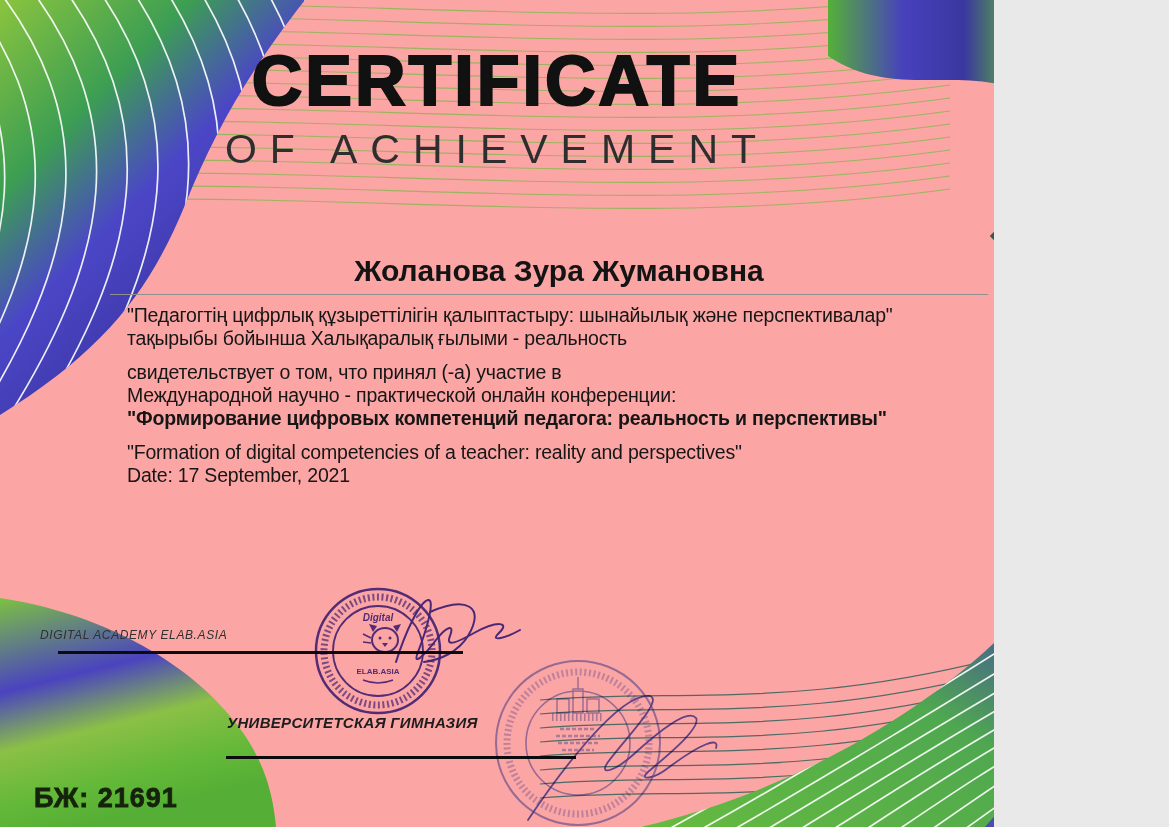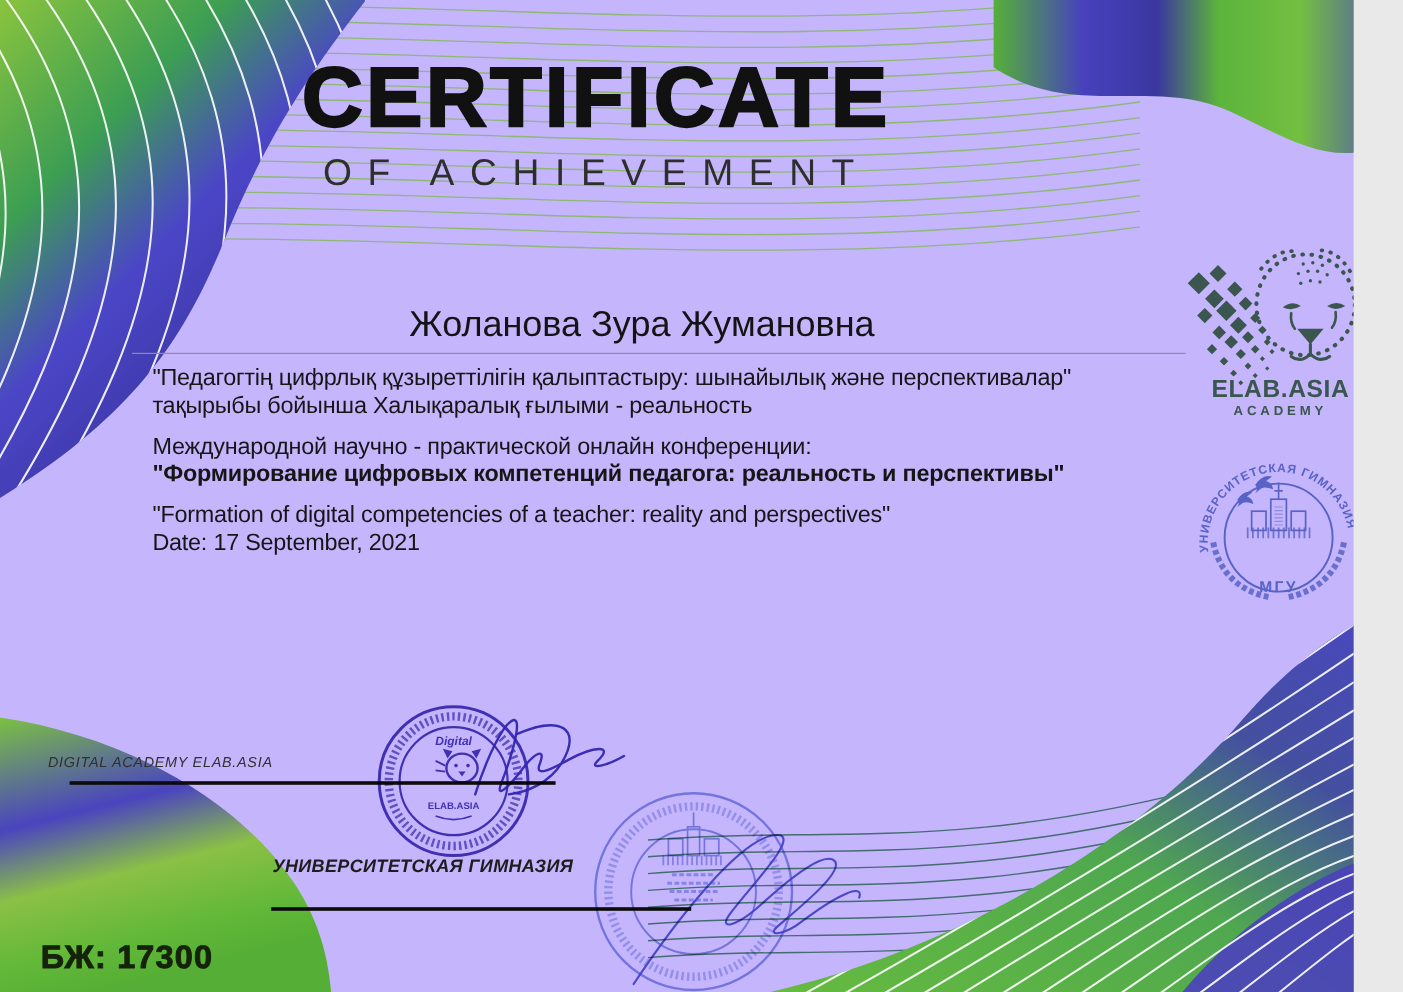--- a/index.html
+++ b/index.html
@@ -1,33 +1,33 @@
 <!DOCTYPE html>
 <html><head>
 <meta charset="utf-8">
 <style>
   html,body{margin:0;padding:0;background:#e9e9e9;}
-  .page{position:relative;width:1128px;height:827px;background:#c4b5fd;overflow:hidden;
+  .page{position:relative;width:994px;height:827px;background:#fca5a5;overflow:hidden;
         font-family:"Liberation Sans",sans-serif;}
   .decor{position:absolute;inset:0;z-index:0;}
   .content{position:absolute;inset:0;z-index:1;}
   .ink{position:absolute;inset:0;z-index:2;mix-blend-mode:multiply;pointer-events:none;}
 
   
   #hdr-lines path{fill:none;stroke:#7db84a;stroke-width:1.1;opacity:.75;}
   #tl-white path,#br-white path{fill:none;stroke:#ffffff;stroke-width:1.7;opacity:.9;}
   #br-teal path{fill:none;stroke:#2f5f58;stroke-width:1.2;opacity:.85;}
 
   .header{position:absolute;left:147px;top:46px;width:700px;text-align:center;}
   .title{font-size:70px;font-weight:700;letter-spacing:3px;color:#111;
          -webkit-text-stroke:2.2px #111;line-height:1;}
-  .subtitle{margin-top:10px;font-size:31px;font-weight:400;letter-spacing:13px;color:#2e2e2e;}
-
-  .name{position:absolute;left:96px;top:254px;width:878px;text-align:center;
-        font-size:30px;font-weight:400;color:#141414;}
+  .subtitle{margin-top:10px;font-size:41px;font-weight:400;letter-spacing:13px;color:#2e2e2e;}
+
+  .name{position:absolute;left:120px;top:254px;width:878px;text-align:center;
+        font-size:30px;font-weight:700;color:#141414;}
   .name-line{position:absolute;left:110px;top:294px;width:878px;border-top:1.5px solid #8f8f8f;}
 
   .bodytext{position:absolute;left:127px;top:304px;color:#161616;}
   .bodytext .blk{margin:0 0 11px 0;}
   .bodytext .ln{font-size:19.5px;line-height:23px;white-space:nowrap;letter-spacing:-.2px;}
   .bodytext .b{font-weight:700;}
 
   .left-label{position:absolute;left:40px;top:628px;font-size:12px;font-style:italic;
               letter-spacing:.6px;color:#303030;white-space:nowrap;}
   .left-underline{position:absolute;left:58px;top:651px;width:405px;height:2.5px;background:#0c0c0c;}
@@ -163,20 +163,21 @@
 
     <div class="name">Жоланова Зура Жумановна</div>
     <div class="name-line"></div>
 
     <div class="bodytext">
       <div class="blk">
         <div class="ln">"Педагогтің цифрлық құзыреттілігін қалыптастыру: шынайылық және перспективалар"</div>
         <div class="ln">тақырыбы бойынша Халықаралық ғылыми - реальность</div>
       </div>
       <div class="blk">
+        <div class="ln">свидетельствует о том, что принял (-а) участие в</div>
         <div class="ln">Международной научно - практической онлайн конференции:</div>
         <div class="ln b">"Формирование цифровых компетенций педагога: реальность и перспективы"</div>
       </div>
       <div class="blk">
         <div class="ln">"Formation of digital competencies of a teacher: reality and perspectives"</div>
         <div class="ln">Date: 17 September, 2021</div>
       </div>
     </div>
 
     <svg class="logo-elab" width="158" height="160" viewBox="0 0 158 160">
@@ -265,21 +266,21 @@
     </svg>
 
     <div class="left-label">DIGITAL ACADEMY ELAB.ASIA</div>
     <div class="left-underline"></div>
 
     <div class="right-label">
       <div>УНИВЕРСИТЕТСКАЯ ГИМНАЗИЯ</div>
     </div>
     <div class="right-underline"></div>
 
-    <div class="serial">БЖ: 17300</div>
+    <div class="serial">БЖ: 21691</div>
   </div>
 
   <svg class="ink" width="1169" height="827" viewBox="0 0 1169 827">
 
     <g transform="translate(315,588)" stroke="#4634ae" fill="#4634ae" opacity=".92">
       <circle cx="63" cy="63" r="62" fill="none" stroke-width="2.5"></circle>
       <circle cx="63" cy="63" r="54" fill="none" stroke-width="7" stroke-dasharray="2 2.6" opacity=".75"></circle>
       <circle cx="63" cy="63" r="45" fill="none" stroke-width="1.8"></circle>
       <text x="63" y="33" text-anchor="middle" font-size="10" font-weight="700" font-style="italic" stroke="none">Digital</text>
       <g>

